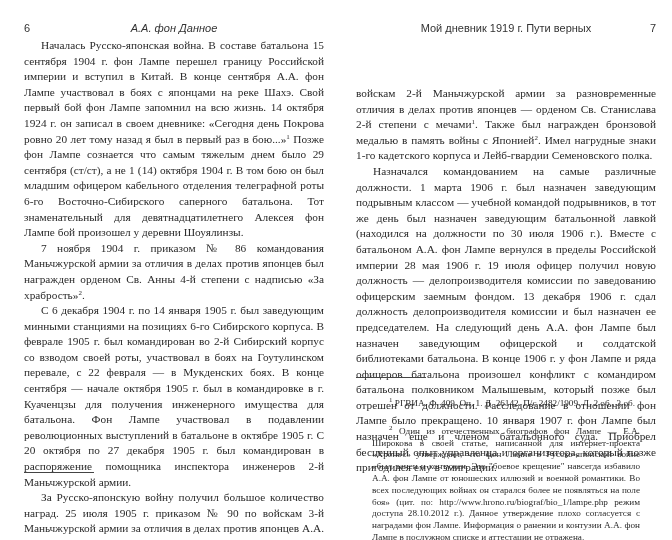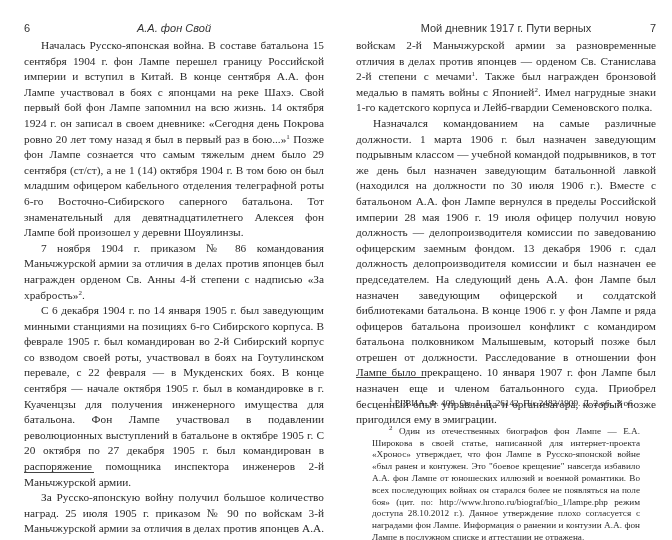--- a/index.html
+++ b/index.html
@@ -20,21 +20,21 @@
   .left .page-num { left: 0; }
   .right .page-num { right: 0; }
   .left .head-title { position: absolute; left: 0; right: 0; text-align: center; font-style: italic; }
   .right .head-title { position: absolute; left: 0; right: 0; text-align: center; }
   .body-text {
     position: absolute; top: 38px; left: 0; right: 0;
     font-family: "Liberation Serif", serif; font-size: 11.3px; line-height: 15.6px;
     text-align: justify; hyphens: auto;
   }
   .body-text p { margin: 0; text-indent: 17px; font-family: Liberation Serif, serif; }
-  .body-text p.cont { text-indent: 0; }
+  .body-text p.cont { text-indent: 0; margin-top: 48px; }
   sup { font-size: 7px; line-height: 0; vertical-align: 4px; }
   .fn-rule {
     position: absolute; width: 70px; height: 0; border-top: 1px solid #444;
   }
   .left .fn-rule { top: 472px; left: 0; }
   .right .fn-rule { top: 377px; left: 0; }
   .footnotes {
     position: absolute; left: 0; right: 0;
     font-family: "Liberation Serif", serif; font-size: 9.2px; line-height: 11.8px;
     text-align: justify;
@@ -42,36 +42,36 @@
   .left .footnotes { top: 477px; }
   .right .footnotes { top: 382px; }
   .footnotes p { margin: 16px; text-indent: 17px; }
 </style>
 </head>
 <body>
 
 <div class="page left">
   <div class="running-head">
     <span class="page-num">6</span>
-    <span class="head-title">А.А. фон Свой</span>
+    <span class="head-title">А.А. фон Данное</span>
   </div>
   <div class="body-text">
     <p><span>Началась Русско-японская война. В составе батальона 15 сентября 1904 г. фон Лампе перешел границу Российской империи и вступил в Китай. В конце сентября А.А. фон Лампе участвовал в боях с японцами на реке Шахэ. Свой первый бой фон Лампе запомнил на всю жизнь. 14 октября 1924 г. он записал в своем дневнике: «Сегодня день Покрова ровно 20 лет тому назад я был в первый раз в бою...»</span><sup>1</sup><span> Позже фон Лампе сознается что самым тяжелым днем было 29 сентября (ст/ст), а не 1 (14) октября 1904 г. В том бою он был младшим офицером кабельного отделения телеграфной роты 6-го Восточно-Сибирского саперного батальона. Тот знаменательный для девятнадцатилетнего Алексея фон Лампе бой произошел у деревни Шоуялинзы.</span></p>
     <p><span>7 ноября 1904 г. приказом № 86 командования Маньчжурской армии за отличия в делах против японцев был награжден орденом Св. Анны 4-й степени с надписью «За храбрость»</span><sup>2</sup>.</p>
     <p>С 6 декабря 1904 г. по 14 января 1905 г. был заведующим минными станциями на позициях 6-го Сибирского корпуса. В феврале 1905 г. был командирован во 2-й Сибирский корпус со взводом своей роты, участвовал в боях на Гоутулинском перевале, с 22 февраля — в Мукденских боях. В конце сентября — начале октября 1905 г. был в командировке в г. Куаченцзы для получения инженерного имущества для батальона. Фон Лампе участвовал в подавлении революционных выступлений в батальоне в октябре 1905 г. С 20 октября по 27 декабря 1905 г. был командирован в распоряжение помощника инспектора инженеров 2-й Маньчжурской армии.</p>
     <p>За Русско-японскую войну получил большое количество наград. 25 июля 1905 г. приказом № 90 по войскам 3-й Маньчжурской армии за отличия в делах против японцев А.А. фон Лампе был награжден орденом Св. Станислава 3-й степени с мечами и бантом, 5 октября 1905 г. приказом № 469 по войскам 2-й Маньчжурской армии за отличие в делах против японцев в декабре 1904 г. и в январе — феврале 1905 г. — орденом Св. Анны 3-й степени с мечами и бантом, 10 февраля 1906 г. приказом № 22 по</p>
   </div>
   <div class="fn-rule"></div>
   <div class="footnotes">
   </div>
 </div>
 
 <div class="page right">
   <div class="running-head">
-    <span class="head-title">Мой дневник 1917 г. Пути верных</span>
+    <span class="head-title">Мой дневник 1919 г. Пути верных</span>
     <span class="page-num">7</span>
   </div>
   <div class="body-text">
     <p class="cont"><span>войскам 2-й Маньчжурской армии за разновременные отличия в делах против японцев — орденом Св. Станислава 2-й степени с мечами</span><sup>1</sup><span>. Также был награжден бронзовой медалью в память войны с Японией</span><sup>2</sup><span>. Имел нагрудные знаки 1-го кадетского корпуса и Лейб-гвардии Семеновского полка.</span></p>
     <p>Назначался командованием на самые различные должности. 1 марта 1906 г. был назначен заведующим подрывным классом — учебной командой подрывников, в тот же день был назначен заведующим батальонной лавкой (находился на должности по 30 июля 1906 г.). Вместе с батальоном А.А. фон Лампе вернулся в пределы Российской империи 28 мая 1906 г. 19 июля офицер получил новую должность — делопроизводителя комиссии по заведованию офицерским заемным фондом. 13 декабря 1906 г. сдал должность делопроизводителя комиссии и был назначен ее председателем. На следующий день А.А. фон Лампе был назначен заведующим офицерской и солдатской библиотеками батальона. В конце 1906 г. у фон Лампе и ряда офицеров батальона произошел конфликт с командиром батальона полковником Малышевым, который позже был отрешен от должности. Расследование в отношении фон Лампе было прекращено. 10 января 1907 г. фон Лампе был назначен еще и членом батальонного суда. Приобрел бесценный опыт управленца и организатора, который позже пригодился ему в эмиграции.</p>
   </div>
   <div class="fn-rule"></div>
   <div class="footnotes">
     <p><sup>1</sup> <span>РГВИА. Ф. 409. Оп. 1. Д. 26142. П/с 2482/1909. Л. 2 об., 3 об.</span></p>
     <p><sup>2</sup> <span>Один из отечественных биографов фон Лампе — Е.А. Широкова в своей статье, написанной для интернет-проекта «Хронос» утверждает, что фон Лампе в Русско-японской войне «был ранен и контужен. Это "боевое крещение" навсегда избавило А.А. фон Лампе от юношеских иллюзий и военной романтики. Во всех последующих войнах он старался более не появляться на поле боя» (цит. по: http://www.hrono.ru/biograf/bio_1/lampe.php режим доступа 28.10.2012 г.). Данное утверждение плохо согласуется с наградами фон Лампе. Информация о ранении и контузии А.А. фон Лампе в послужном списке и аттестации не отражена.</span></p>

